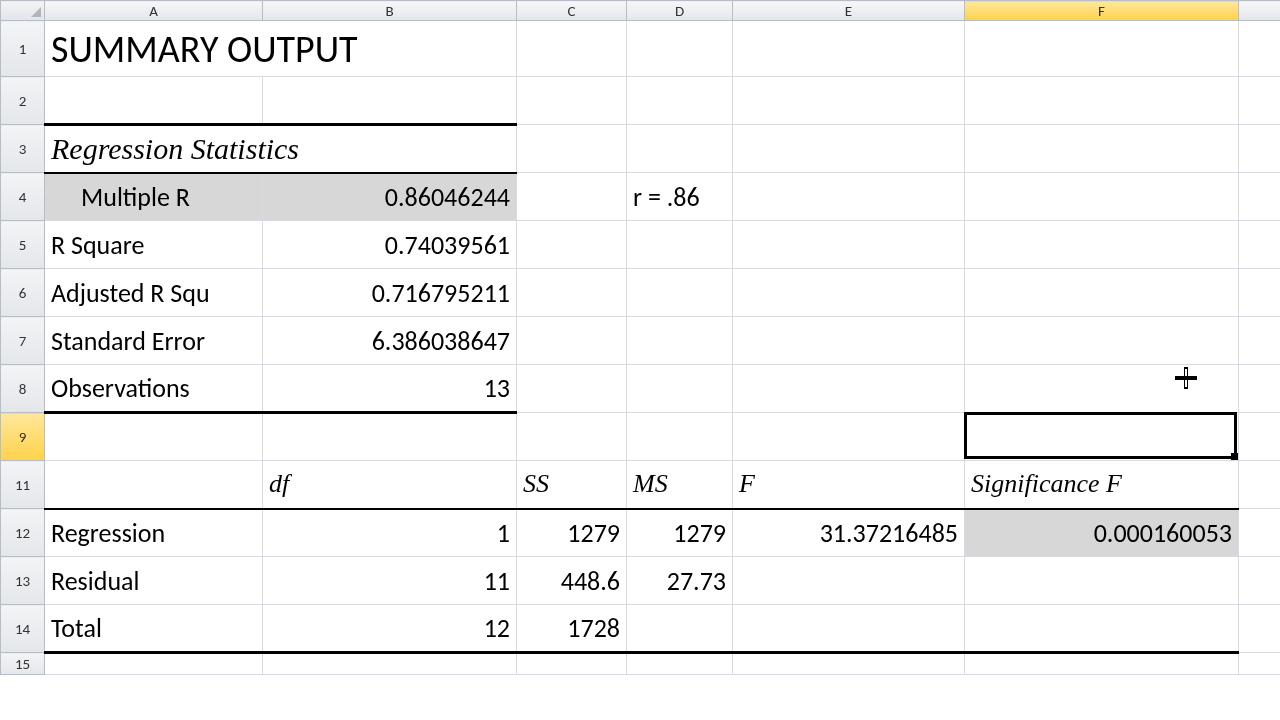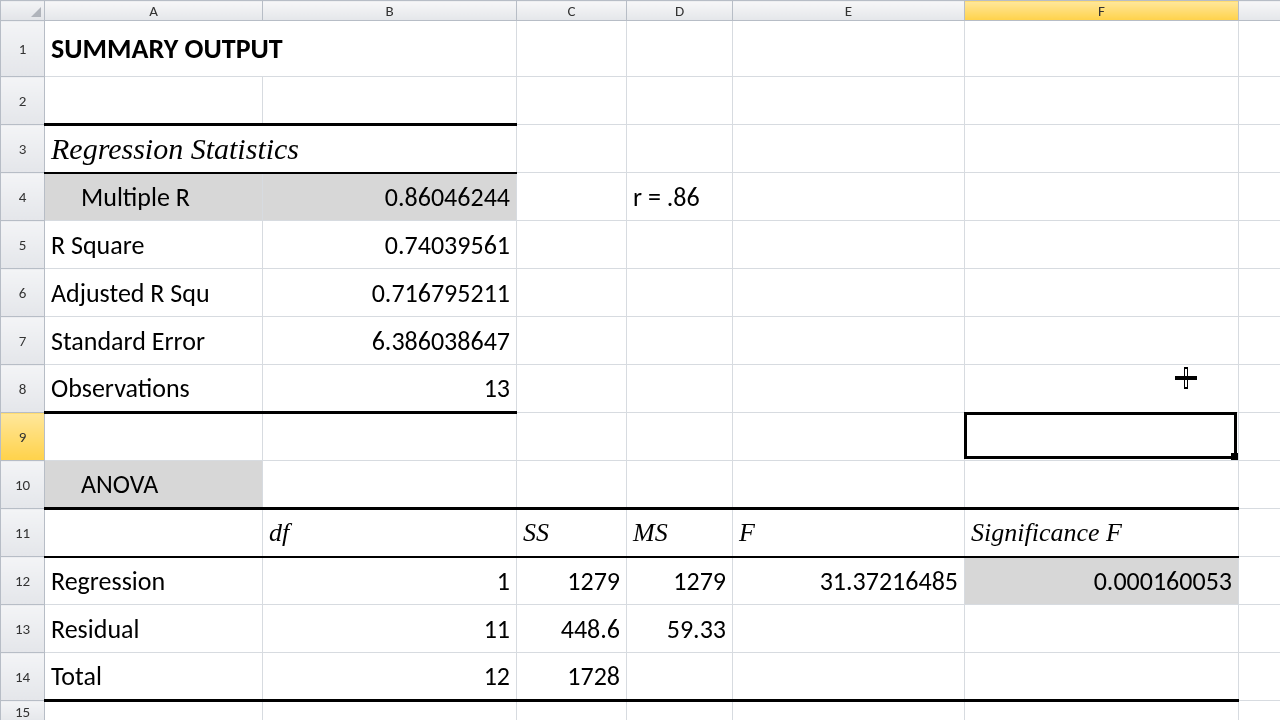--- a/index.html
+++ b/index.html
@@ -65,21 +65,21 @@
     font-size: 26px;
     color: #000;
     padding: 2px 6px 2px 6px;
     height: 48px;
     vertical-align: middle;
     white-space: nowrap;
     overflow: visible;
     position: relative;
     background: #fff;
   }
-  td.cell.row1 { height: 56px; font-size: 28px; font-weight: bold;}
+  td.cell.row1 { height: 56px; font-size: 38px;}
   td.cell.r3   { font-size: 30px;}
   td.cell.shade { background: #d7d7d7; padding-left: 36px; }
   .bb3 { border-bottom: 3px solid #000 !important; }
   .bb2 { border-bottom: 2px solid #000 !important; }
   .ital { font-style: italic; }
   .center { text-align: left; font-family: Liberation Serif, serif; }
   .right { text-align: right; }
   .left  { text-align: left; }
   
   .selrect {
@@ -234,30 +234,20 @@
     <th class="rowhdr sel">9</th>
     <td class="cell"></td>
     <td class="cell"></td>
     <td class="cell"></td>
     <td class="cell"></td>
     <td class="cell"></td>
     <td class="cell" id="cell-F9"></td>
     <td class="cell"></td>
   </tr>
 
-  <tr>
-    <th class="rowhdr">10</th>
-    <td class="cell shade left bb3"><span>ANOVA</span></td>
-    <td class="cell bb3"></td>
-    <td class="cell bb3"></td>
-    <td class="cell bb3"></td>
-    <td class="cell bb3"></td>
-    <td class="cell bb3"></td>
-    <td class="cell"></td>
-  </tr>
 
   <tr>
     <th class="rowhdr">11</th>
     <td class="cell bb2"></td>
     <td class="cell ital center bb2"><span>df</span></td>
     <td class="cell ital center bb2"><span>SS</span></td>
     <td class="cell ital center bb2"><span>MS</span></td>
     <td class="cell ital center bb2"><span>F</span></td>
     <td class="cell ital center bb2"><span>Significance F</span></td>
     <td class="cell"></td>
@@ -272,21 +262,21 @@
     <td class="cell right"><span>31.37216485</span></td>
     <td class="cell shade right"><span>0.000160053</span></td>
     <td class="cell"></td>
   </tr>
 
   <tr>
     <th class="rowhdr">13</th>
     <td class="cell left"><span>Residual</span></td>
     <td class="cell right"><span>11</span></td>
     <td class="cell right"><span>448.6</span></td>
-    <td class="cell right"><span>59.33</span></td>
+    <td class="cell right"><span>27.73</span></td>
     <td class="cell"></td>
     <td class="cell"></td>
     <td class="cell"></td>
   </tr>
 
   <tr>
     <th class="rowhdr">14</th>
     <td class="cell left bb3"><span>Total</span></td>
     <td class="cell right bb3"><span>12</span></td>
     <td class="cell right bb3"><span>1728</span></td>

